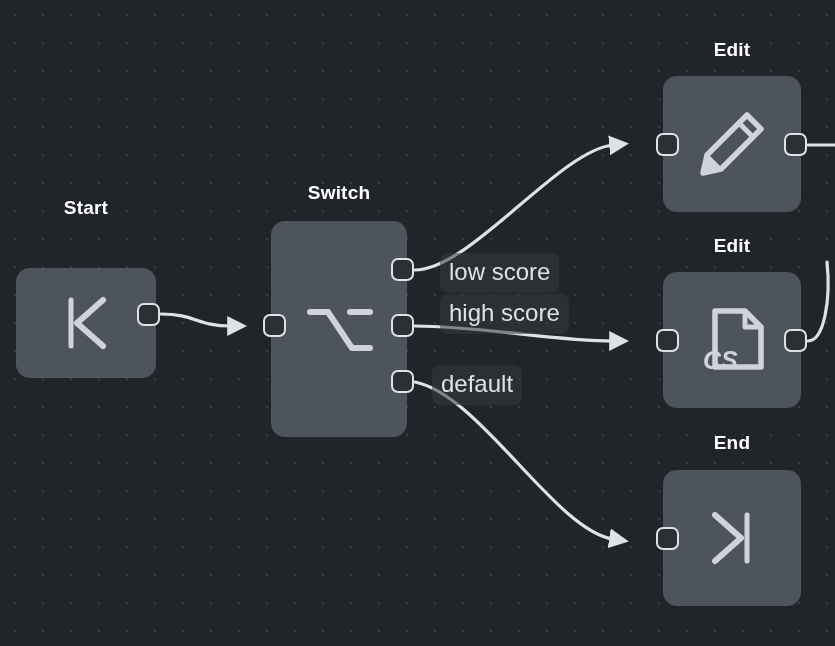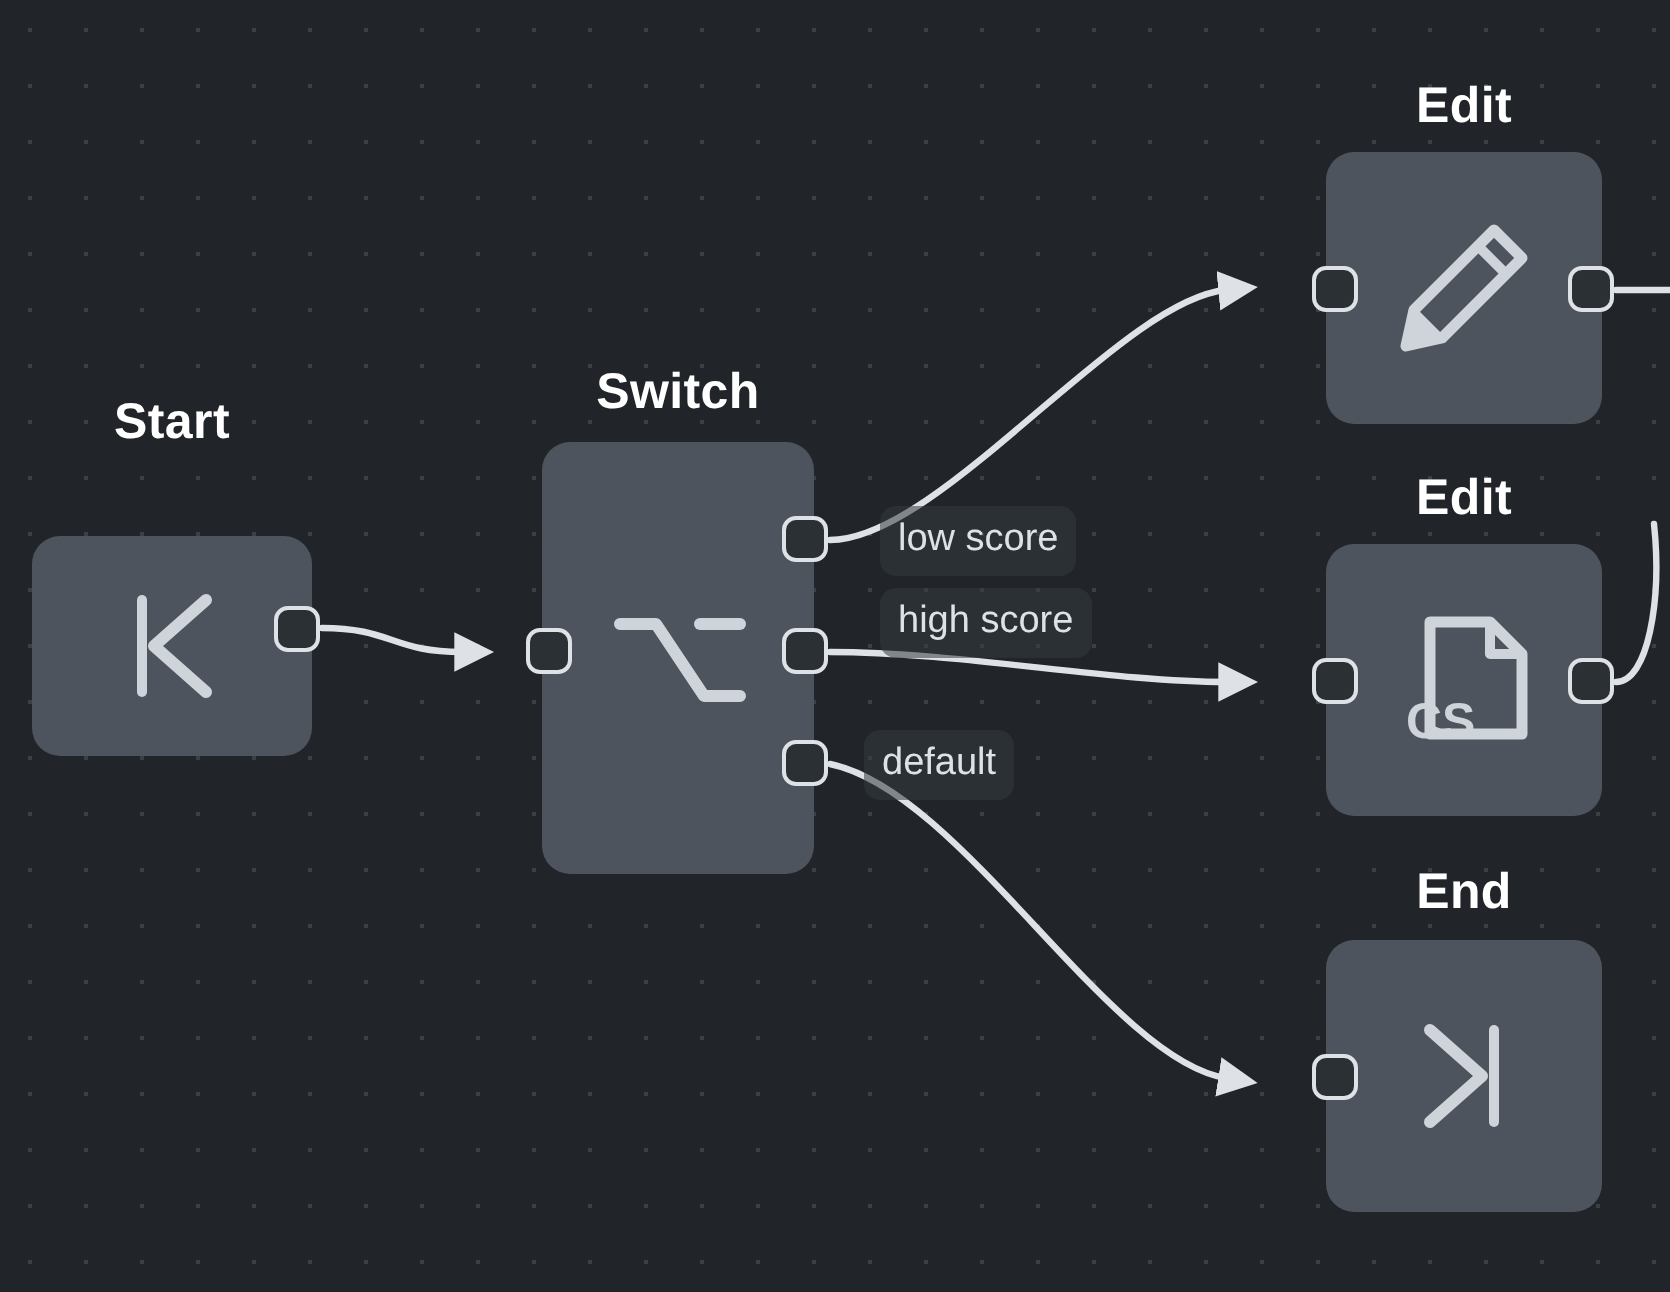--- a/index.html
+++ b/index.html
@@ -24,25 +24,26 @@
     left: 0; top: 0;
     width: 835px;
     height: 646px;
     pointer-events: none;
   }
   .node {
     position: absolute;
     background: #4e545d;
     border-radius: 14px;
     box-sizing: border-box;
+    font-style: italic;
   }
   .node-title {
     position: absolute;
     color: #ffffff;
-    font-size: 25px;
+    font-size: 19px;
     font-weight: bold;
     letter-spacing: .2px;
     white-space: nowrap;
     text-align: center;
   }
   .node-icon {
     position: absolute;
     left: 0; top: 0;
     width: 100%;
     height: 100%;
@@ -55,21 +56,21 @@
     width: 23px;
     height: 23px;
     box-sizing: border-box;
     background: #2b3035;
     border: 2.5px solid #dee2e6;
     border-radius: 7px;
   }
   .edge-label {
     position: absolute;
     color: #dee2e6;
-    font-size: 19px;
+    font-size: 24px;
     line-height: 1;
     padding: 7px 9px 9px 9px;
     background: rgba(52,58,64,.55);
     border-radius: 8px;
     white-space: nowrap;
   }
 </style>
 </head>
 <body>
 

